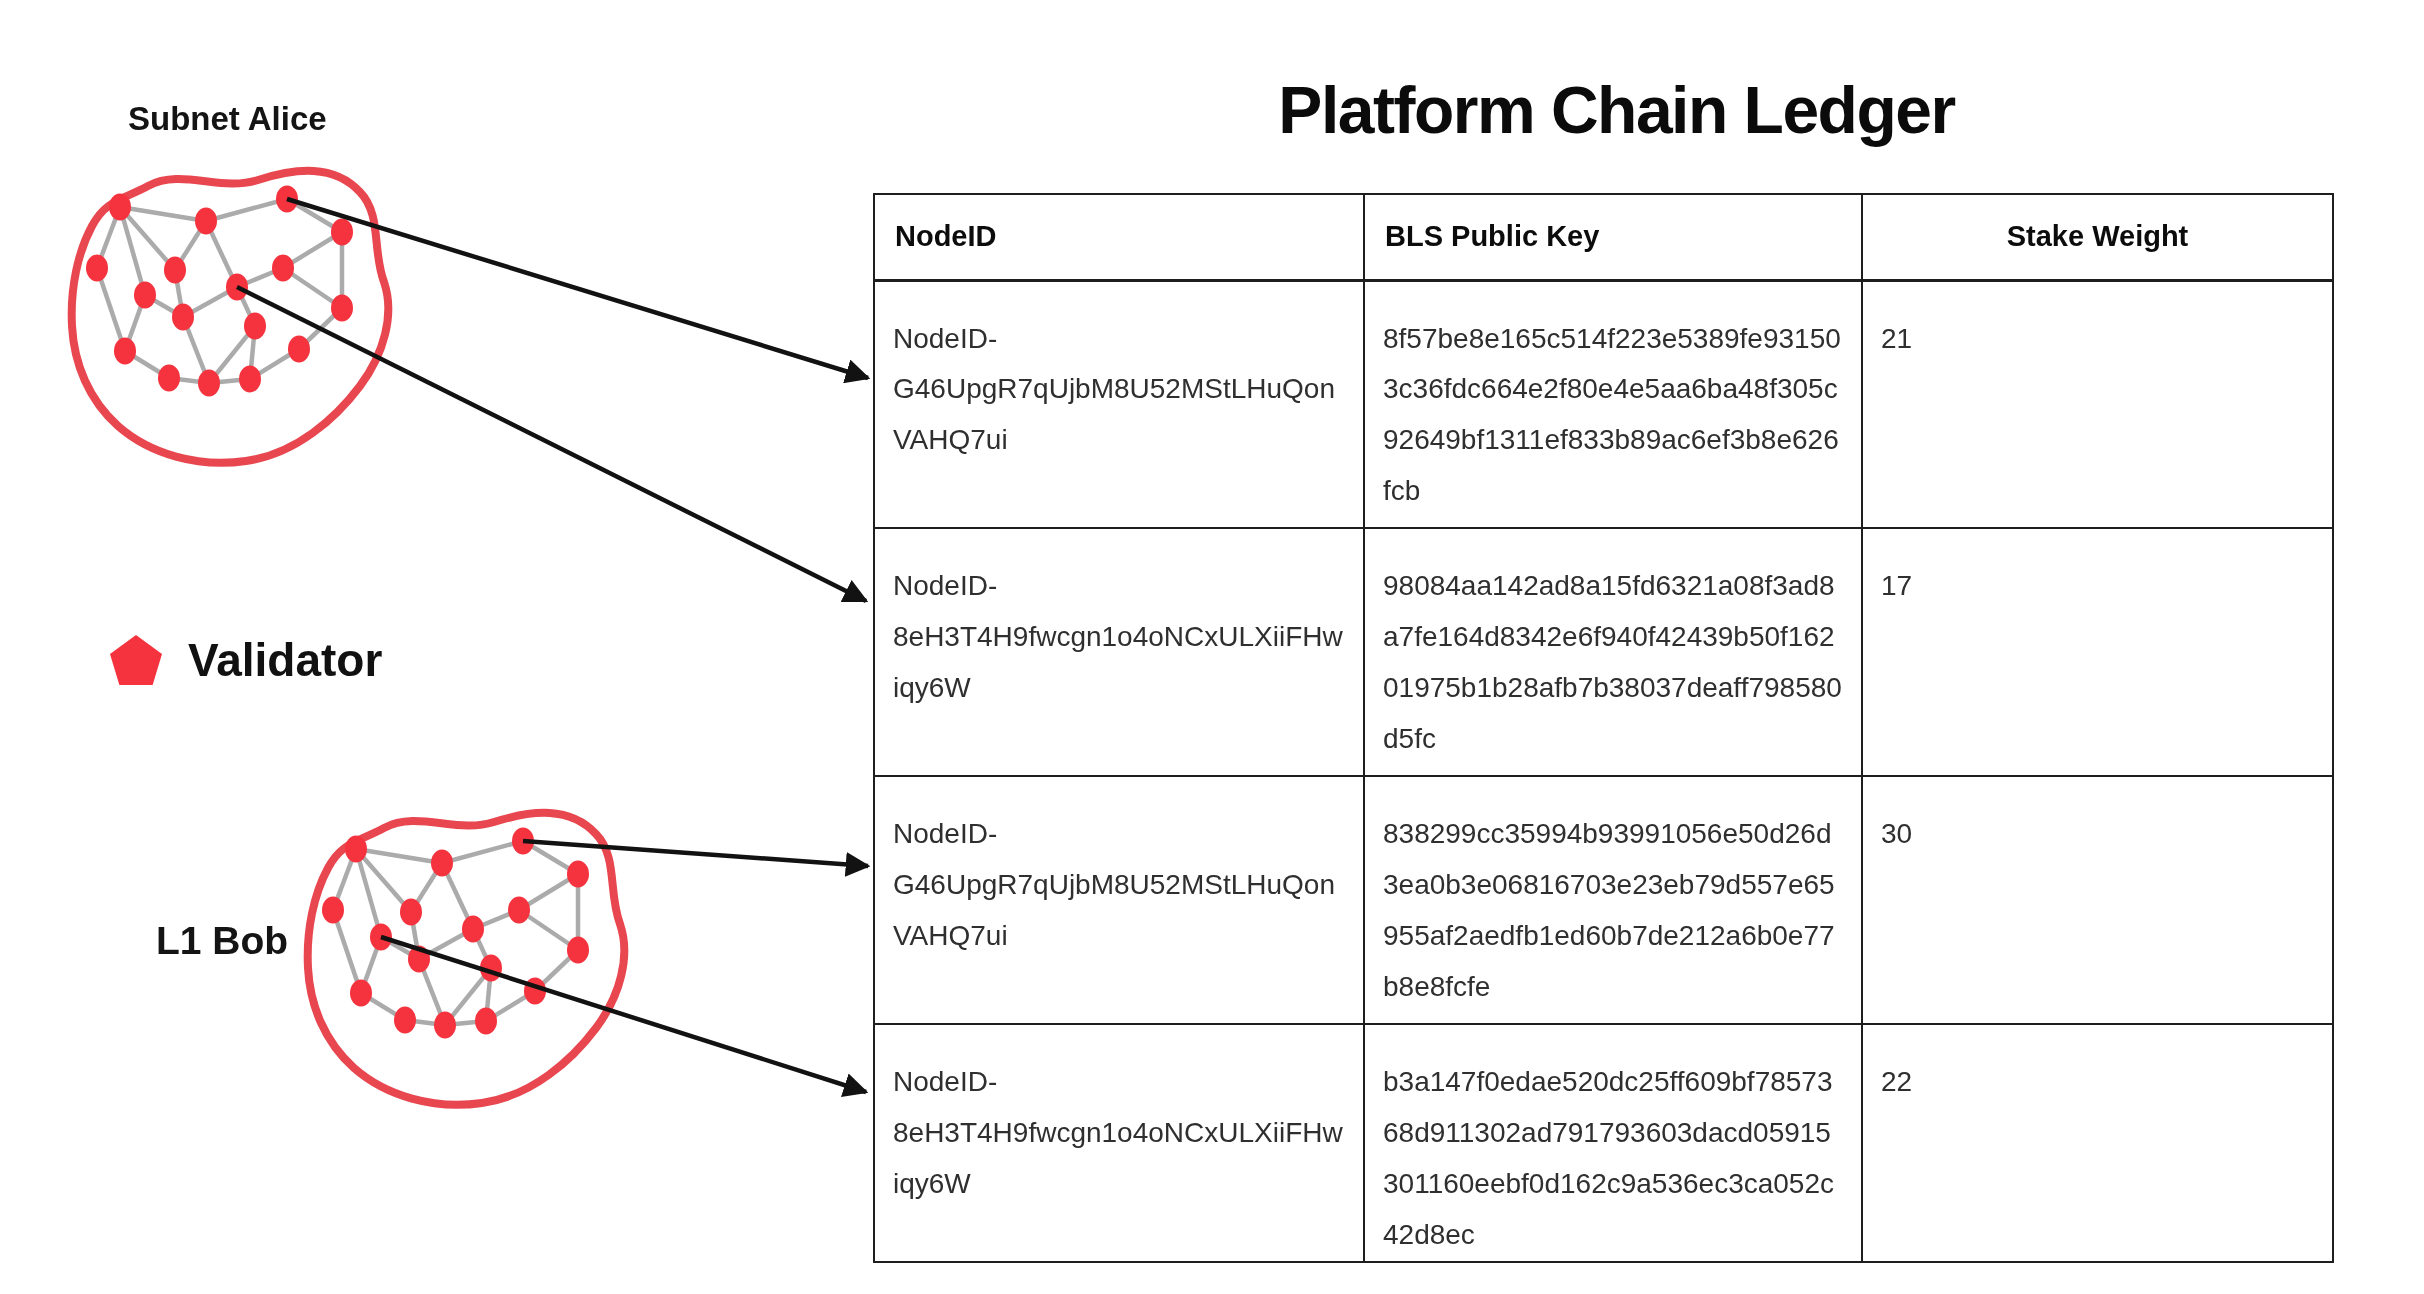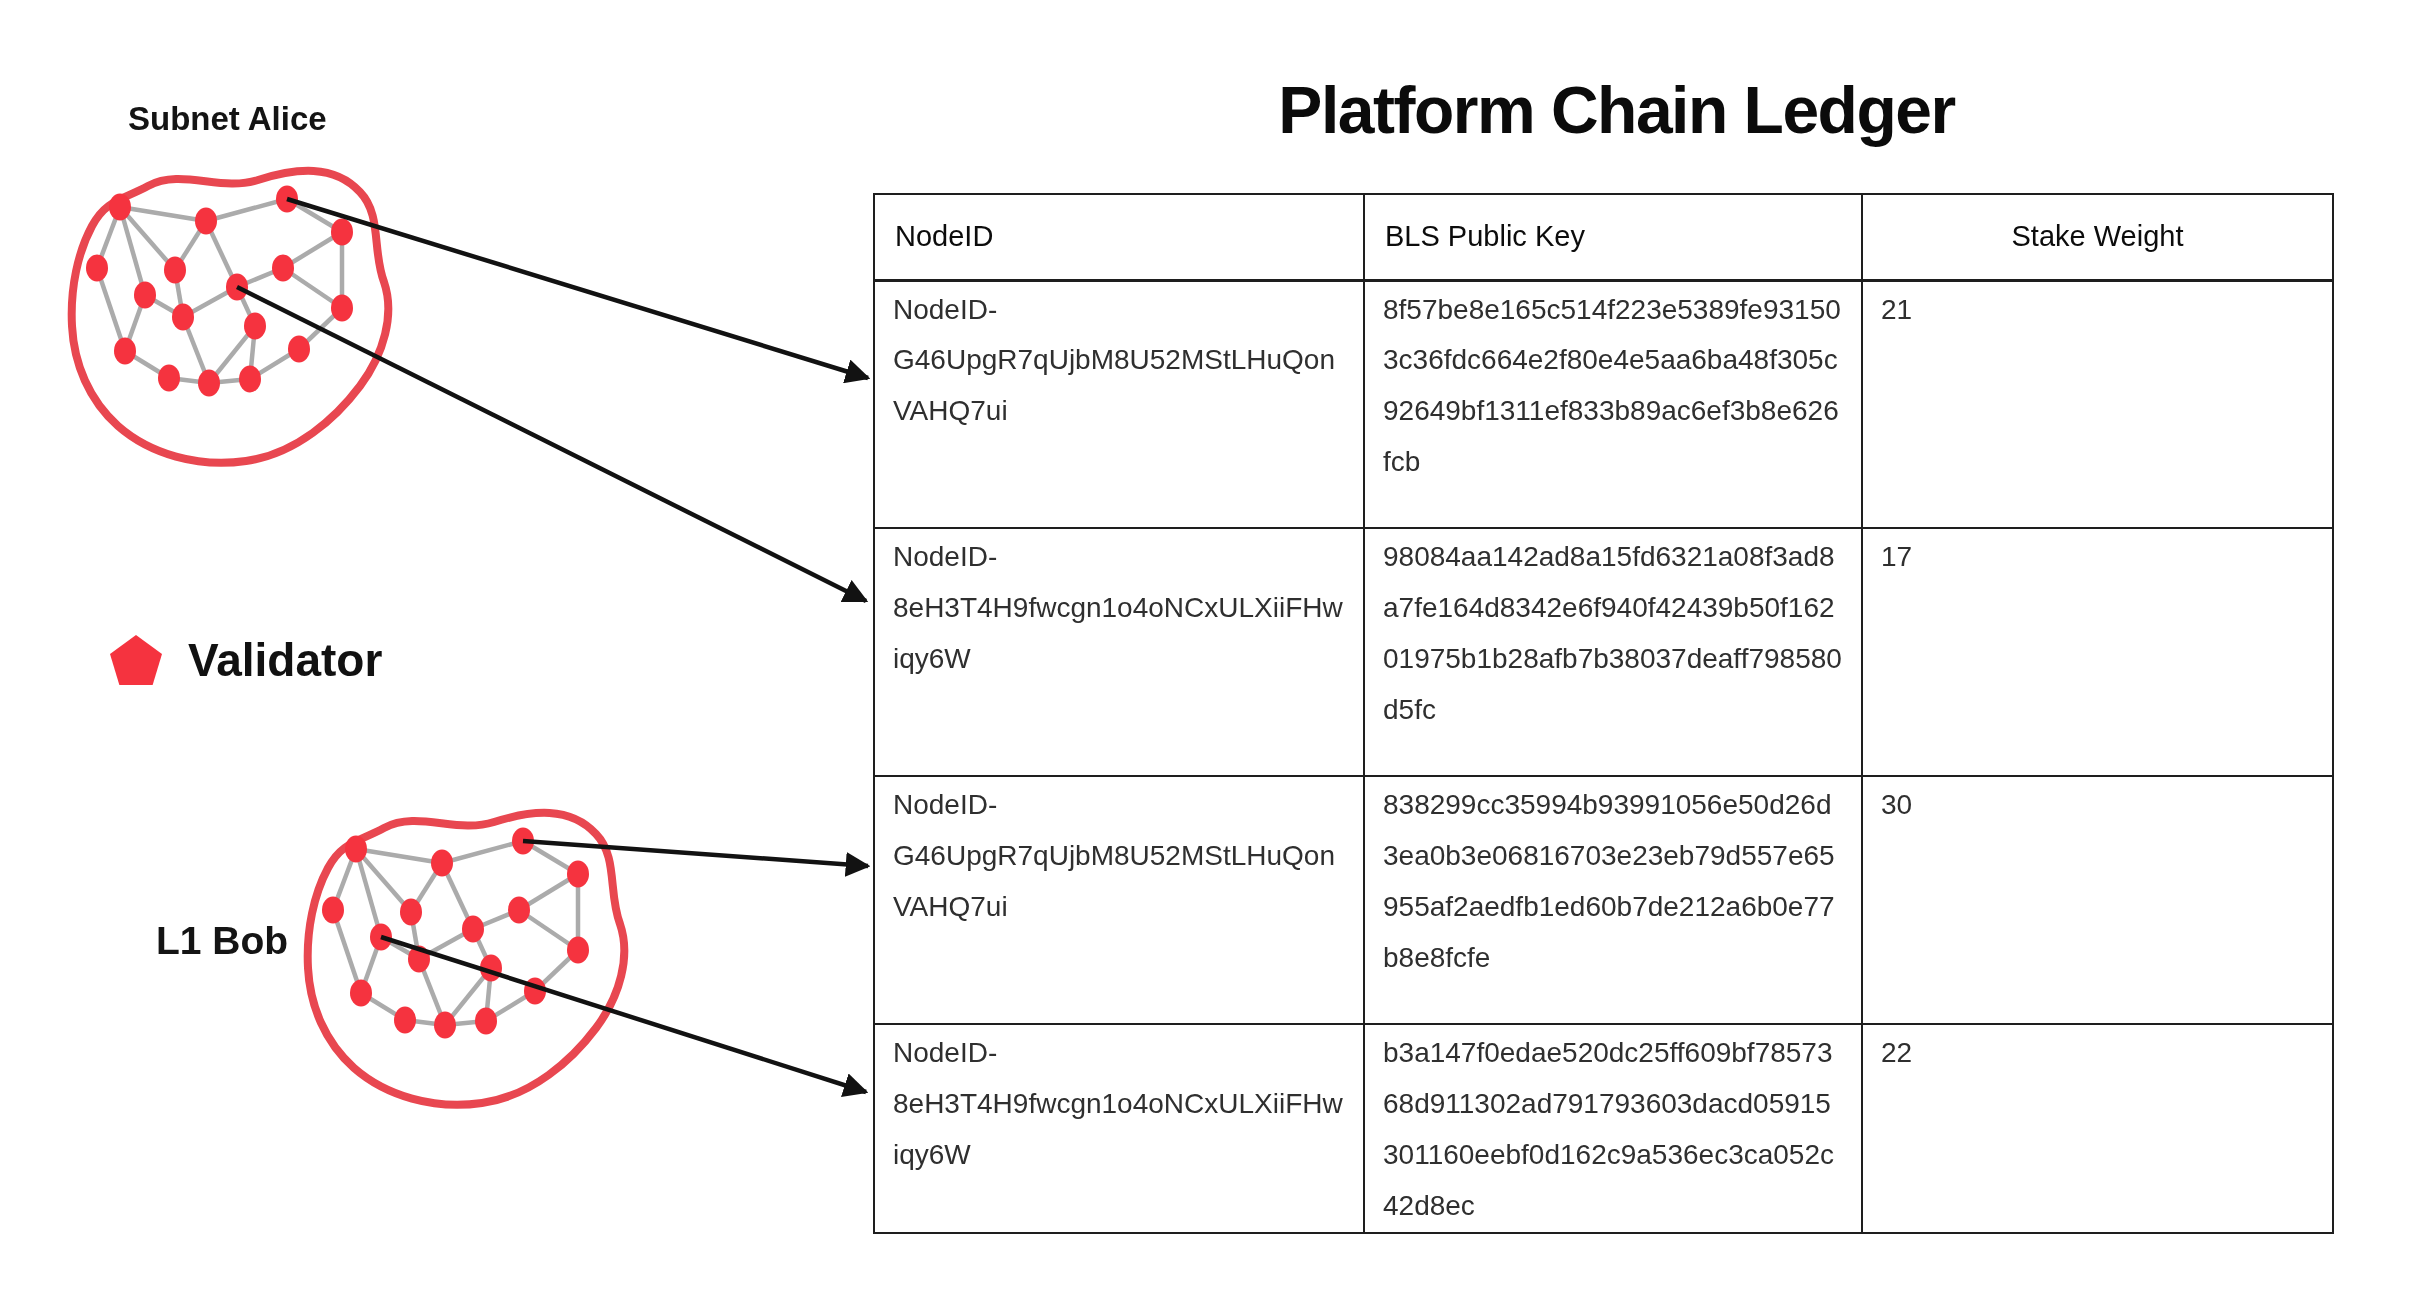--- a/index.html
+++ b/index.html
@@ -37,30 +37,30 @@
     position:absolute;left:873px;top:193px;width:1459px;
     border-collapse:collapse;table-layout:fixed;
     background:#ffffff;
   }
   table.ledger th, table.ledger td{
     border:2px solid #1e1e1e;
     overflow:hidden;
   }
   table.ledger thead tr{height:86px;}
   table.ledger th{
-    font-size:29px;font-weight:400;color:#0c0c0c;
+    font-size:29px;font-weight:700;color:#0c0c0c;
     text-align:left;vertical-align:middle;
     padding:0 20px;
     border-bottom-width:3px;
   }
   table.ledger th.center{text-align:center;}
   table.ledger td{
     font-size:28px;line-height:1.82;color:#2f2f2f;
     vertical-align:top;
-    padding:3px 18px 0 18px;
+    padding:32px 18px 0 18px;
     overflow-wrap:break-word;
     word-wrap:break-word;
   }
   tr.r0,tr.r1,tr.r2{height:248px;}
   tr.r3{height:191px;}
   .arrows{
     position:absolute;left:0;top:0;width:2424px;height:1294px;
     pointer-events:none;
   }
 </style>

